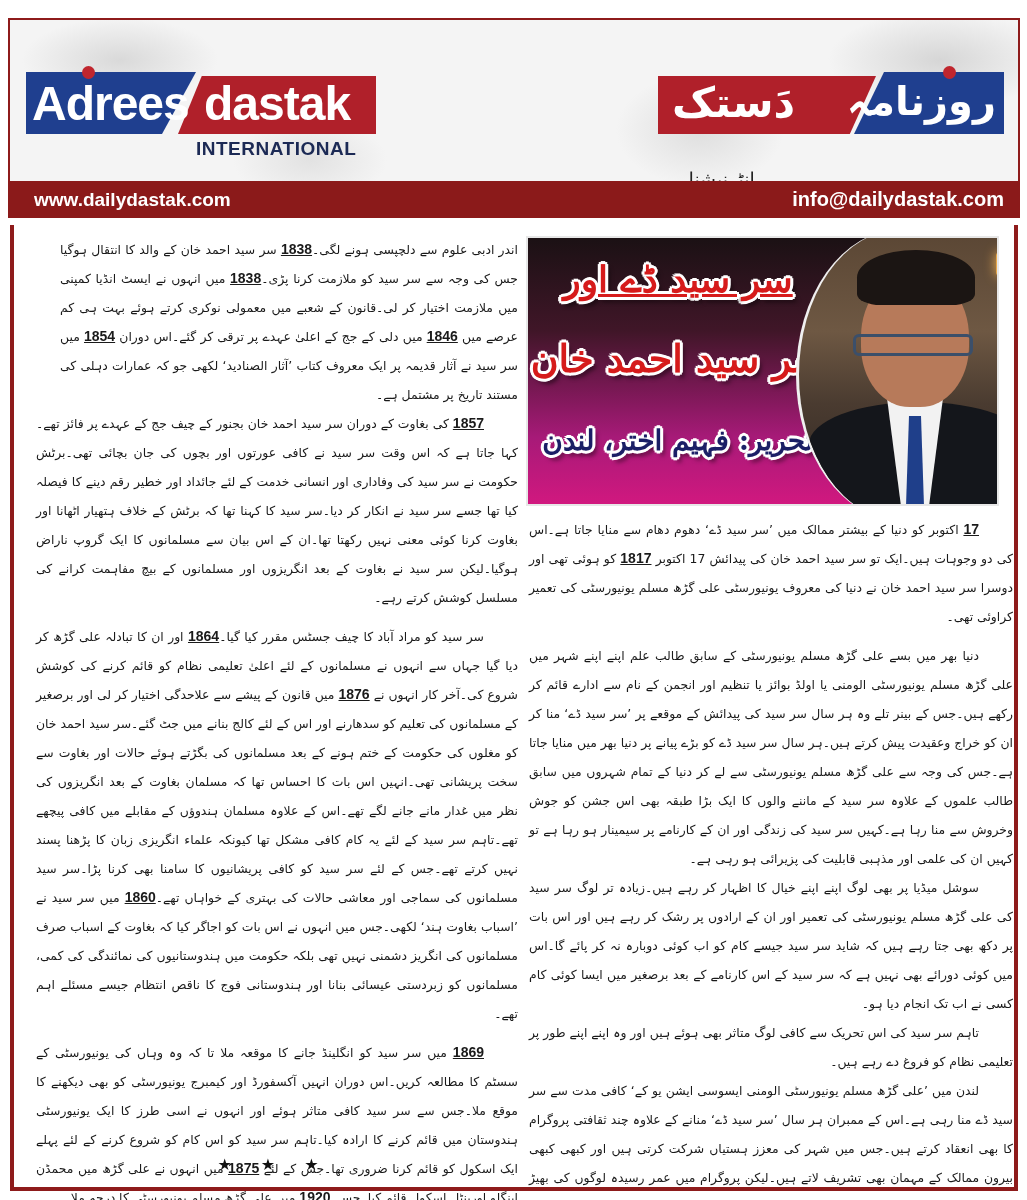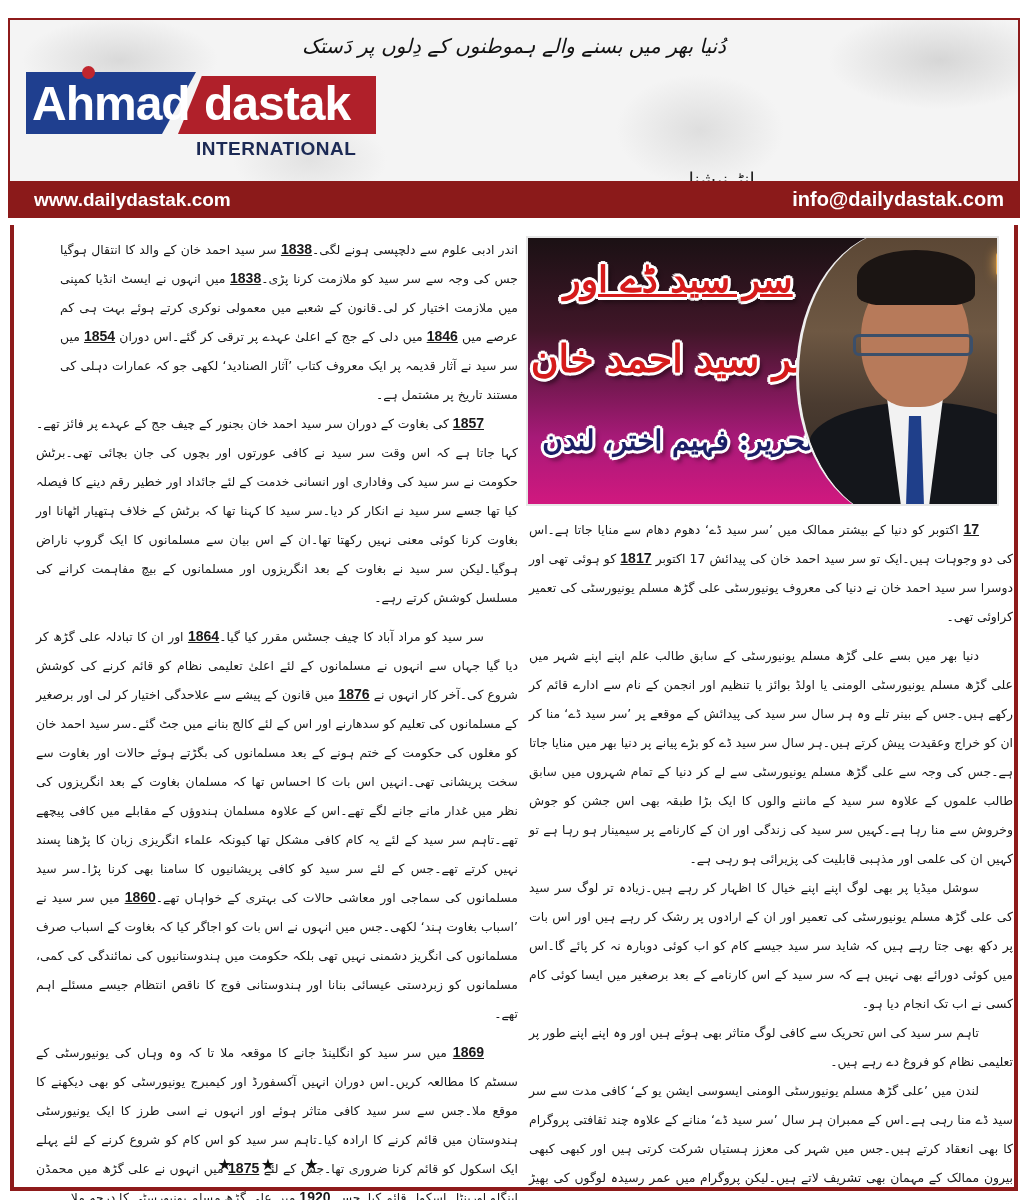--- a/index.html
+++ b/index.html
@@ -108,31 +108,37 @@
   .photo .hair { position: absolute; left: 58px; top: 20px; width: 118px; height: 55px; border-radius: 50% 50% 20% 20%; background: #1b1513; }
   .photo .glasses { position: absolute; left: 54px; top: 104px; width: 120px; height: 22px; border: 3px solid #3b4f6a; border-radius: 6px; }
   .photo .suit { position: absolute; left: 10px; top: 172px; width: 220px; height: 140px; border-radius: 50% 50% 0 0 / 30% 30% 0 0; background: #14161b; }
   .photo .shirt { position: absolute; left: 88px; top: 168px; width: 56px; height: 130px; background: #f2f2f2; clip-path: polygon(0 0, 100% 0, 70% 100%, 30% 100%); }
   .photo .tie { position: absolute; left: 106px; top: 186px; width: 20px; height: 120px; background: #1f3f8a; clip-path: polygon(20% 0, 80% 0, 100% 100%, 0 100%); }
 </style>
 </head>
 <body>
 
 <div class="masthead">
-  <div class="tagline">دُنیا بھر میں بسنے والے ہموطنوں کے دِلوں پر دَستک</div>
 
   <div class="logo-en">
     <div class="blue"></div>
     <div class="red"></div>
-    <span class="w1">Ahmad</span>
+    <span class="w1">Adrees</span>
     <span class="dot"></span>
     <span class="w2">dastak</span>
   </div>
   <div class="logo-en-sub">INTERNATIONAL</div>
 
+  <div class="logo-ur">
+    <div class="red"></div>
+    <div class="blue"></div>
+    <span class="w2">دَستک</span>
+    <span class="w1">روزنامہ</span>
+    <span class="dot"></span>
+  </div>
   <div class="logo-ur-sub">انٹرنیشنل</div>
 
   <div class="dateline">Wednesday 18, October, 2023</div>
 </div>
 
 <div class="infobar">
   <span class="site">www.dailydastak.com</span>
   <span class="mail">info@dailydastak.com</span>
 </div>
 

